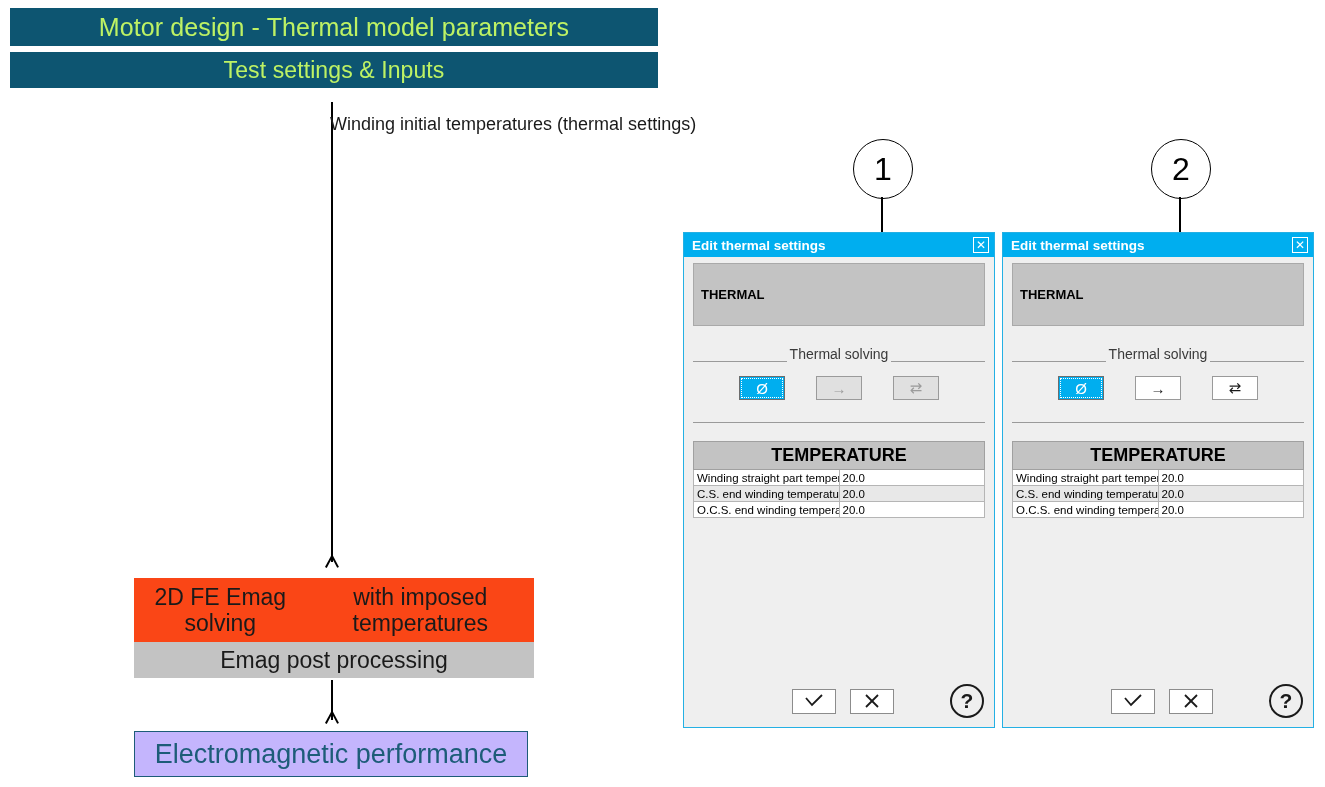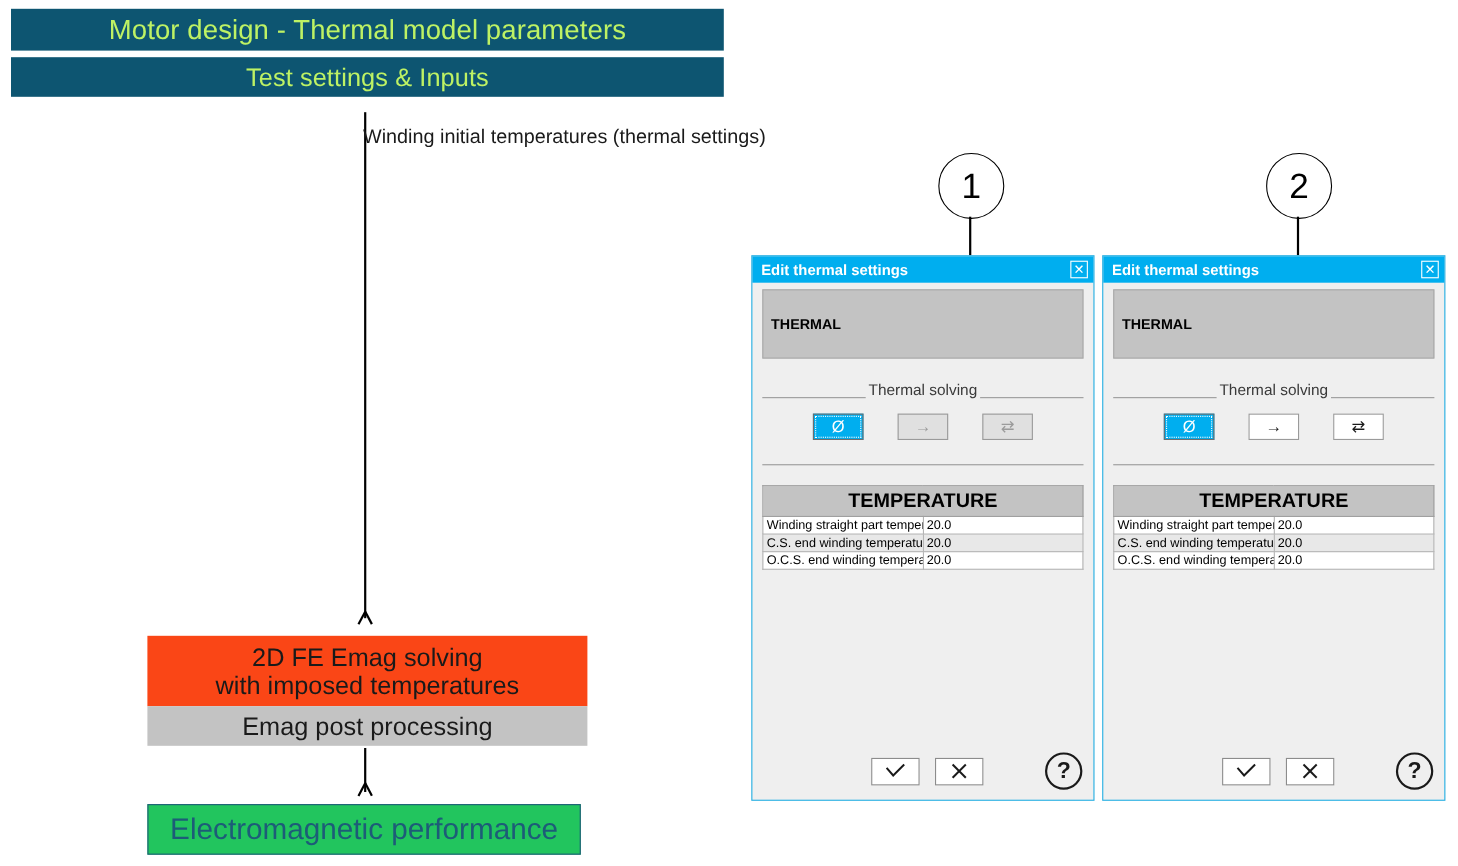--- a/index.html
+++ b/index.html
@@ -32,37 +32,37 @@
   .flow-label {
     position: absolute;
     font-size: 18px;
     color: #1a1a1a;
     white-space: nowrap;
   }
 
   .flow-box {
     position: absolute;
     display: flex;
-    flex-direction: column;
+    flex-direction: row;
     align-items: center;
     justify-content: center;
     text-align: center;
     color: #1a1a1a;
   }
   #box-emag {
     left: 134px; top: 578px; width: 400px; height: 64px;
     background: #fa4616; font-size: 23px; line-height: 1.15;
   }
   #box-post {
     left: 134px; top: 642px; width: 400px; height: 36px;
     background: #c3c3c3; font-size: 23px;
   }
   #box-perf {
     left: 134px; top: 731px; width: 392px; height: 44px;
-    background: #22c55e; border: 1.5px solid #1d5c78;
+    background: #c4b5fd; border: 1.5px solid #1d5c78;
     color: #1d5c78; font-size: 27px;
   }
 
   
   .vline { position: absolute; background: #000000; width: 1.6px; }
   .arrowhead {
     position: absolute; width: 0; height: 0;
     border-left: 6px solid transparent;
     border-right: 6px solid transparent;
     border-top: 10px solid #000000;

